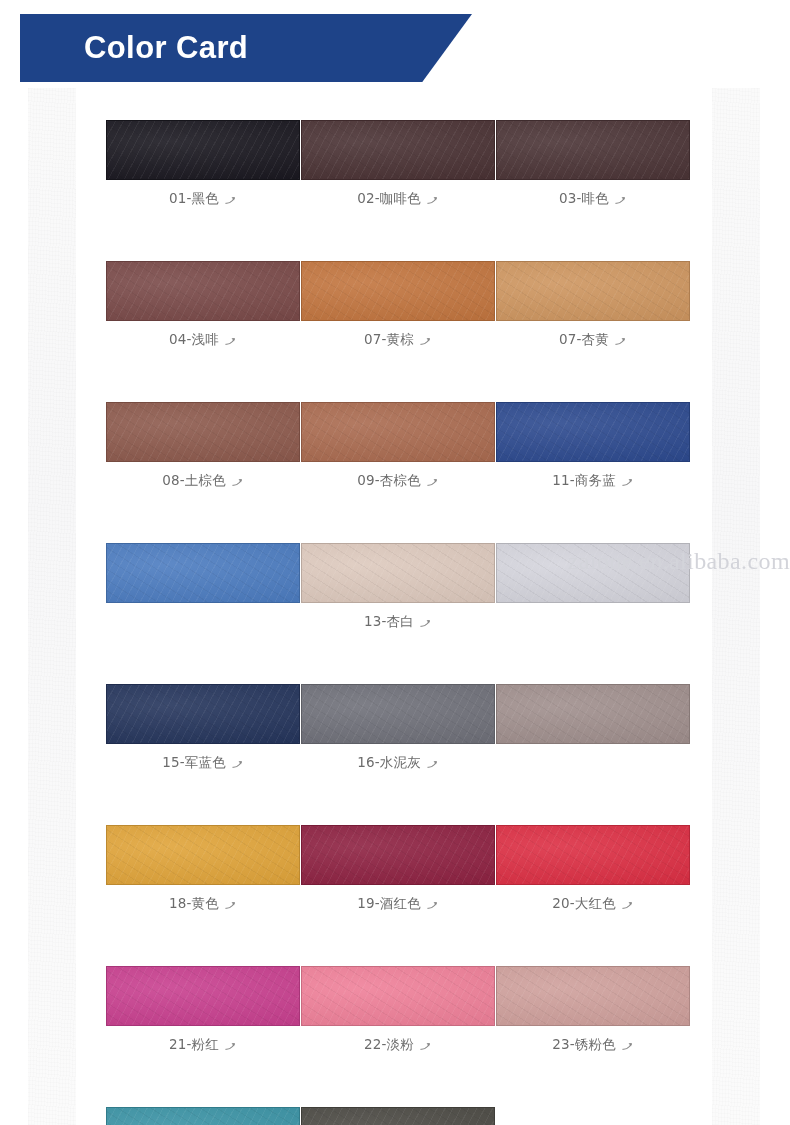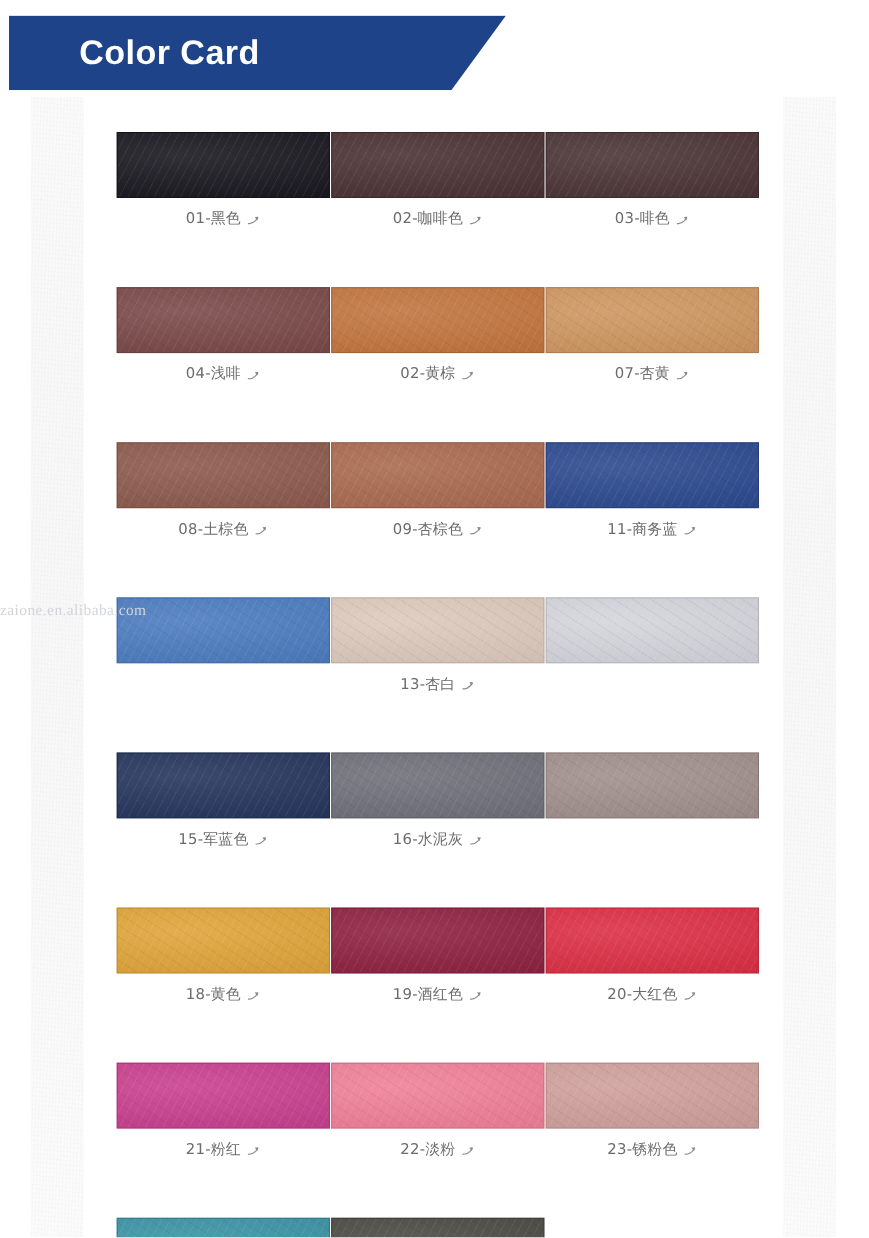--- a/index.html
+++ b/index.html
@@ -35,21 +35,21 @@
         rgba(0,0,0,0.000) 1px, rgba(0,0,0,0.000) 4px),
       linear-gradient(180deg, #fafafa 0%, #f7f7f8 40%, #fbfbfb 100%);
     pointer-events: none;
   }
   .texture-band.left  { left: 28px; }
   .texture-band.right { left: 712px; }
 
   
   #header-banner {
     position: absolute;
-    left: 8px;
+    left: 20px;
     top: 14px;
     width: 452px;
     height: 68px;
     background: #1e4388;
     color: #ffffff;
     -webkit-clip-path: polygon(0 0, 100% 0, 89% 100%, 0 100%);
     clip-path: polygon(0 0, 100% 0, 89% 100%, 0 100%);
     box-shadow: 2px 3px 4px rgba(0,0,0,0.18);
     padding-left: 23px;
   }
@@ -132,22 +132,22 @@
     color: #8a8a8a;
   }
   .arrow-icon svg { display: block; width: 13px; height: 13px; }
 
   
   #watermark {
     position: absolute;
     left: 0;
     top: 548px;
     width: 790px;
-    text-align: left;
-    font-size: 14px;
+    text-align: right;
+    font-size: 24px;
     color: #d3d4da;
     letter-spacing: 0.4px;
     font-family: "Liberation Serif", "DejaVu Serif", serif;
     pointer-events: none;
     user-select: none;
     white-space: nowrap;
   }
 </style>
 </head>
 <body>
@@ -206,21 +206,21 @@
             <svg viewBox="0 0 16 16" fill="none" xmlns="http://www.w3.org/2000/svg">
               <path d="M2.2 12.6C4.4 12.9 7.6 12.1 10.2 9.4L12.6 6.6" stroke="currentColor" stroke-width="1.3" stroke-linecap="round" fill="none"></path>
               <path d="M9.3 5.3L13.4 5.0L12.3 9.2Z" fill="currentColor"></path>
             </svg>
           </span>
         </div>
       </div>
       <div class="swatch-cell">
         <div class="swatch-chip" style="background: rgb(194, 117, 63);"></div>
         <div class="swatch-label-row">
-          <span class="swatch-label">02-黄棕</span>
+          <span class="swatch-label">07-黄棕</span>
           <span class="arrow-icon">
             <svg viewBox="0 0 16 16" fill="none" xmlns="http://www.w3.org/2000/svg">
               <path d="M2.2 12.6C4.4 12.9 7.6 12.1 10.2 9.4L12.6 6.6" stroke="currentColor" stroke-width="1.3" stroke-linecap="round" fill="none"></path>
               <path d="M9.3 5.3L13.4 5.0L12.3 9.2Z" fill="currentColor"></path>
             </svg>
           </span>
         </div>
       </div>
       <div class="swatch-cell">
         <div class="swatch-chip" style="background: rgb(206, 150, 96);"></div>

